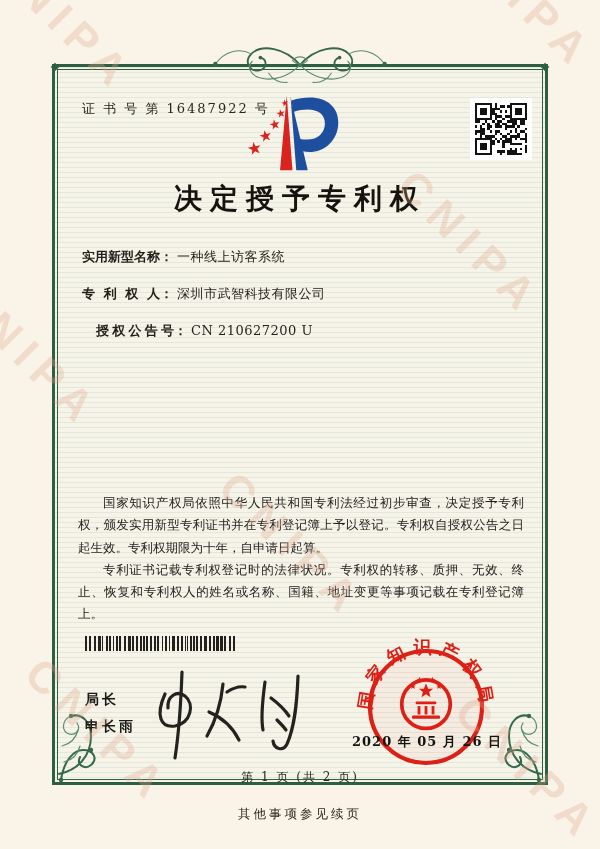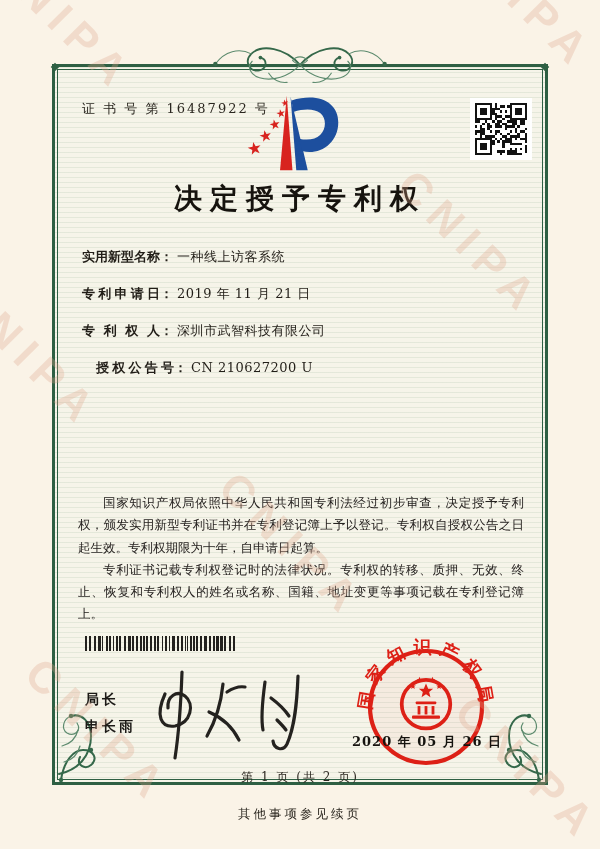--- a/index.html
+++ b/index.html
@@ -440,23 +440,20 @@
       </div>
   </div>
 
   <div class="title">决定授予专利权</div>
 
   <div class="fields">
     <div class="field-row">
       <span class="flabel">实用新型名称</span><span class="fcolon">：</span><span class="fvalue">一种线上访客系统</span>
     </div>
     <div class="field-row">
-      <span class="flabel">专利申请日</span><span class="fcolon">：</span><span class="fvalue">2019 年 11 月 21 日</span>
-    </div>
-    <div class="field-row">
       <span class="flabel">专利权人</span><span class="fcolon">：</span><span class="fvalue">深圳市武智科技有限公司</span>
     </div>
     <div class="field-row grant-row">
       <div class="grant-group2">
         <span class="flabel">授权公告号</span><span class="fcolon">：</span><span class="fvalue">CN 210627200 U</span>
       </div>
     </div>
   </div>
 
   <div class="body-text">

